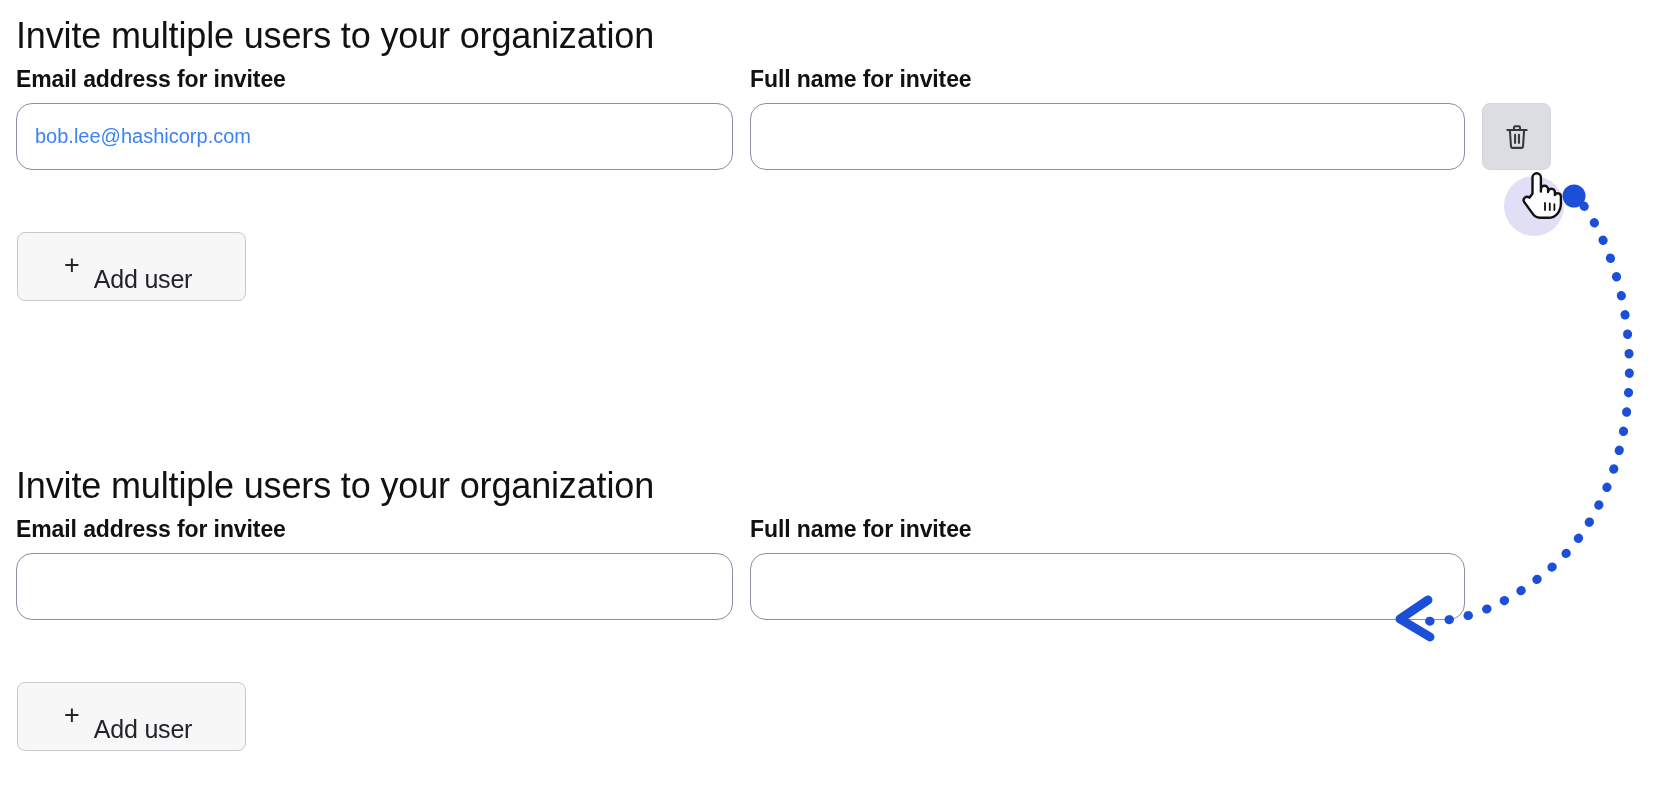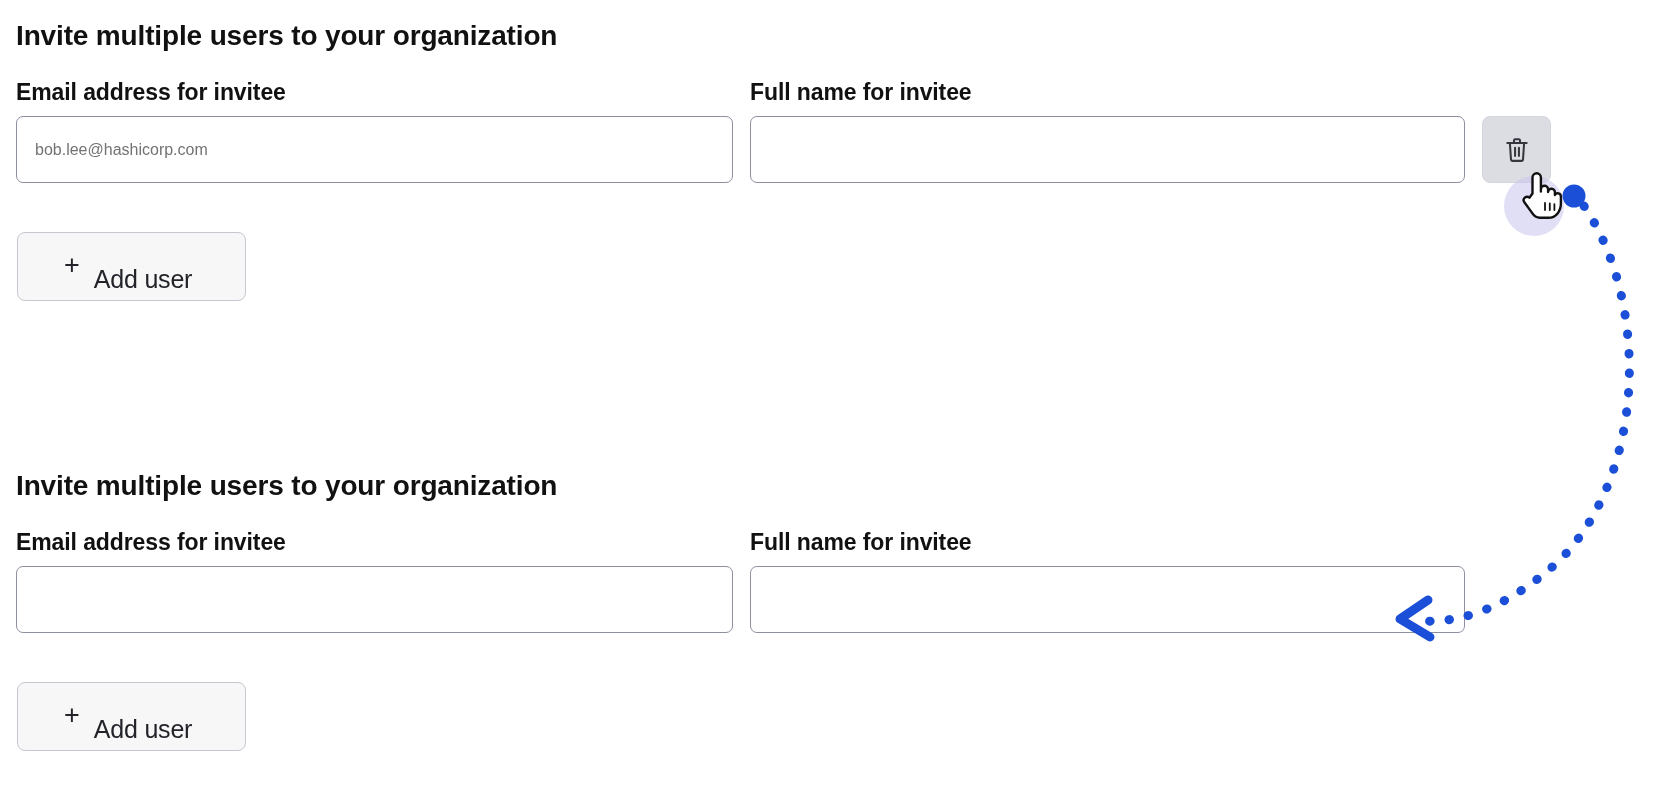--- a/index.html
+++ b/index.html
@@ -30,32 +30,32 @@
     left: 0;
     width: 1672px;
   }
   .section-1 { top: 0px; }
   .section-2 { top: 450px; }
 
   .section-title {
     position: absolute;
     left: 16px;
     top: 20px;
-    font-size: 28px;
-    font-weight: 700;
+    font-size: 36px;
+    font-weight: 400;
     letter-spacing: -0.15px;
     line-height: 32px;
     color: #111111;
     white-space: nowrap;
   }
 
   .fields-row {
     position: absolute;
     left: 0;
-    top: 78px;
+    top: 65px;
     width: 1672px;
     height: 130px;
   }
 
   .field {
     position: absolute;
     top: 0;
   }
   .field-email { left: 16px; width: 717px; }
   .field-name  { left: 750px; width: 715px; }
@@ -69,25 +69,25 @@
     color: #111111;
     margin: 0 0 10px 0;
     white-space: nowrap;
   }
 
   .text-input {
     display: block;
     width: 100%;
     height: 67px;
     border: 1.6px solid #8c90a0;
-    border-radius: 7px;
+    border-radius: 16px;
     background: #ffffff;
     font-family: "Liberation Sans", sans-serif;
-    font-size: 16px;
-    color: #737373;
+    font-size: 20px;
+    color: #3b82f6;
     padding: 0 18px;
     outline: none;
   }
   .text-input::placeholder { color: #8b8f9c; }
 
   
   .delete-btn {
     position: absolute;
     left: 1482px;
     top: 38px;

